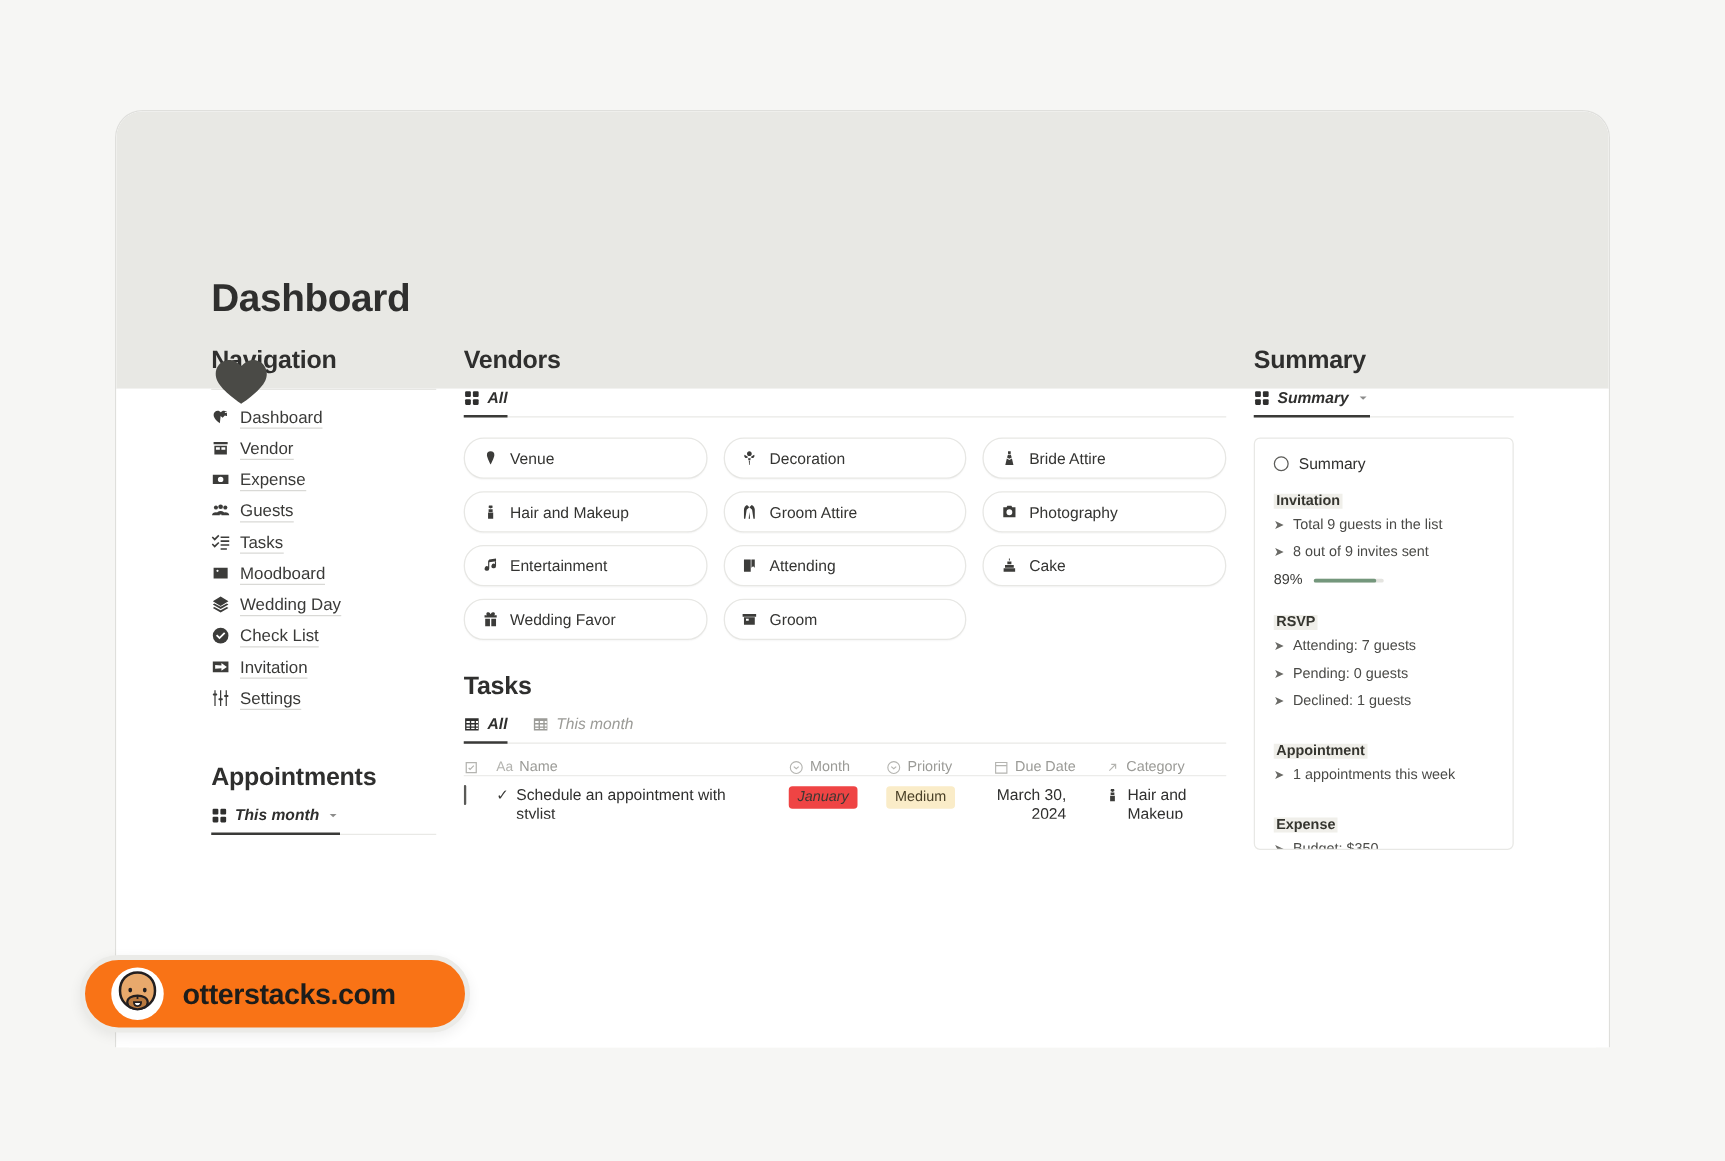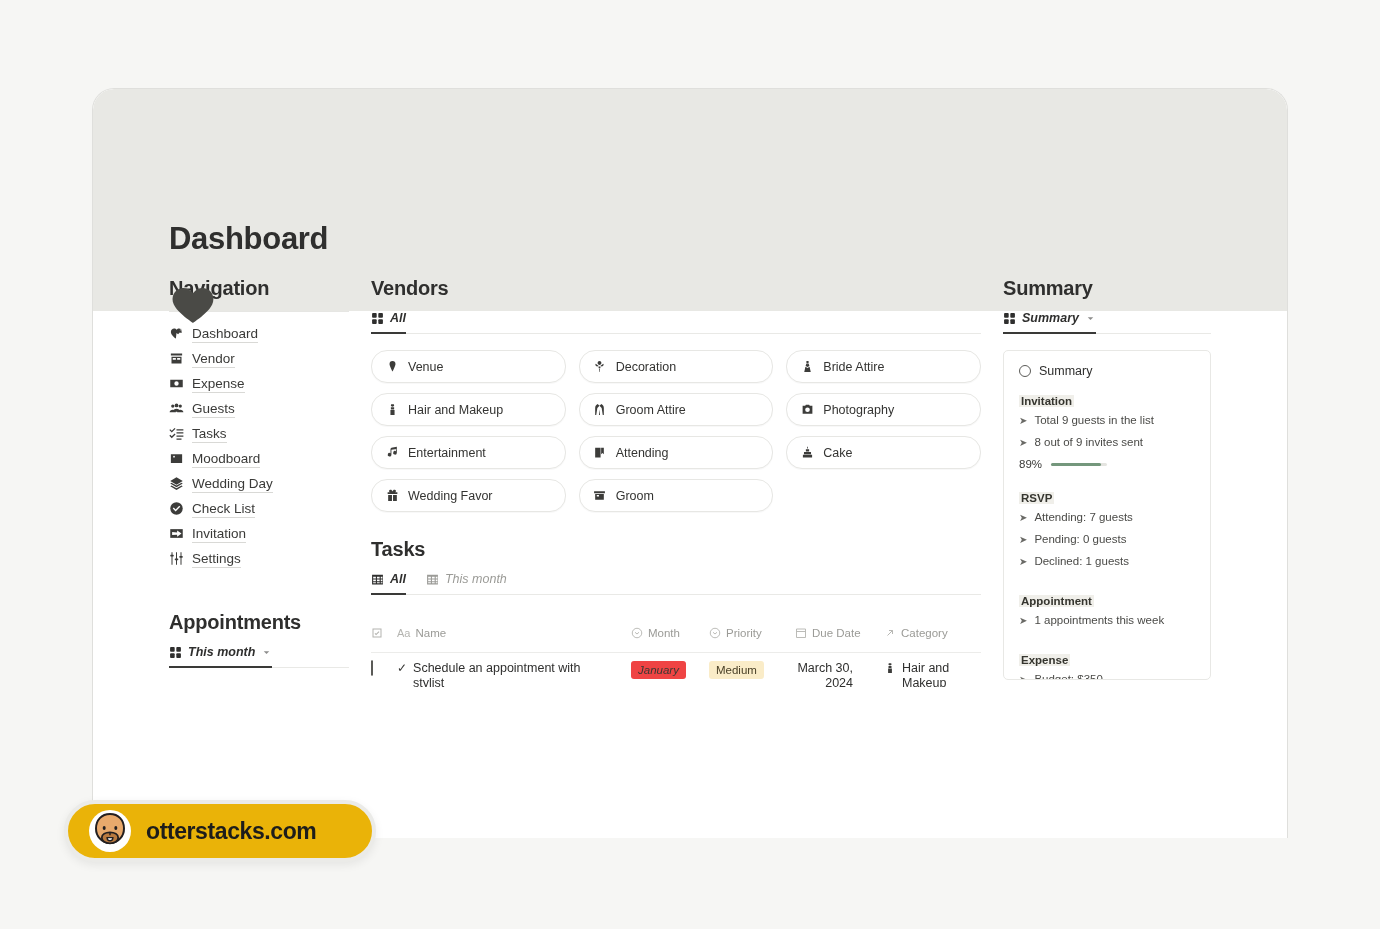--- a/index.html
+++ b/index.html
@@ -101,23 +101,23 @@
     2; cursor: pointer;
     box-shadow: 0 1px 1px rgba(0,0,0,0.03);
   }
   .vendor-card .vi { width: 14px; height: 14px; flex: none; display:flex; align-items:center; justify-content:center; }
   .vendor-card .vi svg { width: 13px; height: 13px; fill: #3c3c3a; }
   .vendor-card .vt { color: #343432; }
 
   
   .tasks-wrap { margin-top: 26px; }
   .tbl-head {
-    display: flex; align-items: flex-start;
+    display: flex; align-items: flex-end;
     height: 26px; border-bottom: 1px solid #ececeA;
-    font-size: 11.5px; color: #9b9b97; margin-top: 32px;
+    font-size: 11.5px; color: #9b9b97;
   }
   .th { display: flex; align-items: center; gap: 5px; }
   .th svg { width: 12px; height: 12px; fill: #b4b4b0; }
   .c-check { width: 26px; }
   .c-name  { width: 234px; }
   .c-month { width: 78px; }
   .c-prio  { width: 86px; }
   .c-due   { width: 89px; }
   .c-cat   { flex: 1; }
   .tbl-row {
@@ -161,23 +161,23 @@
   .prog-row .pct { font-size: 11.5px; color: #3a3a38; }
   .prog-track { width: 56px; height: 3px; background: #e4e4e0; border-radius: 2px; }
   .prog-fill { height: 3px; background: #74977c; border-radius: 2px; }
   .sum-gap { height: 14px; }
 
   
   .appt { margin-top: 40px; }
 
   
   .badge {
-    position: absolute; left: 64px; top: 800px;
+    position: absolute; left: 64px; top: 764px;
     width: 312px; height: 62px;
-    background: #eab308; border-radius: 34px;
+    background: #f97316; border-radius: 34px;
     border: 4px solid #ebebe8;
     display: flex; align-items: center; gap: 14px;
     padding-left: 20px;
     box-shadow: 0 3px 10px rgba(0,0,0,0.07);
     z-index: 20;
   }
   .badge .otter { width: 44px; height: 44px; flex: none; }
   .badge .btxt { font-size: 23px; font-weight: bold; color: #1d1d1b; letter-spacing: -0.4px; }
 </style>
 </head>

